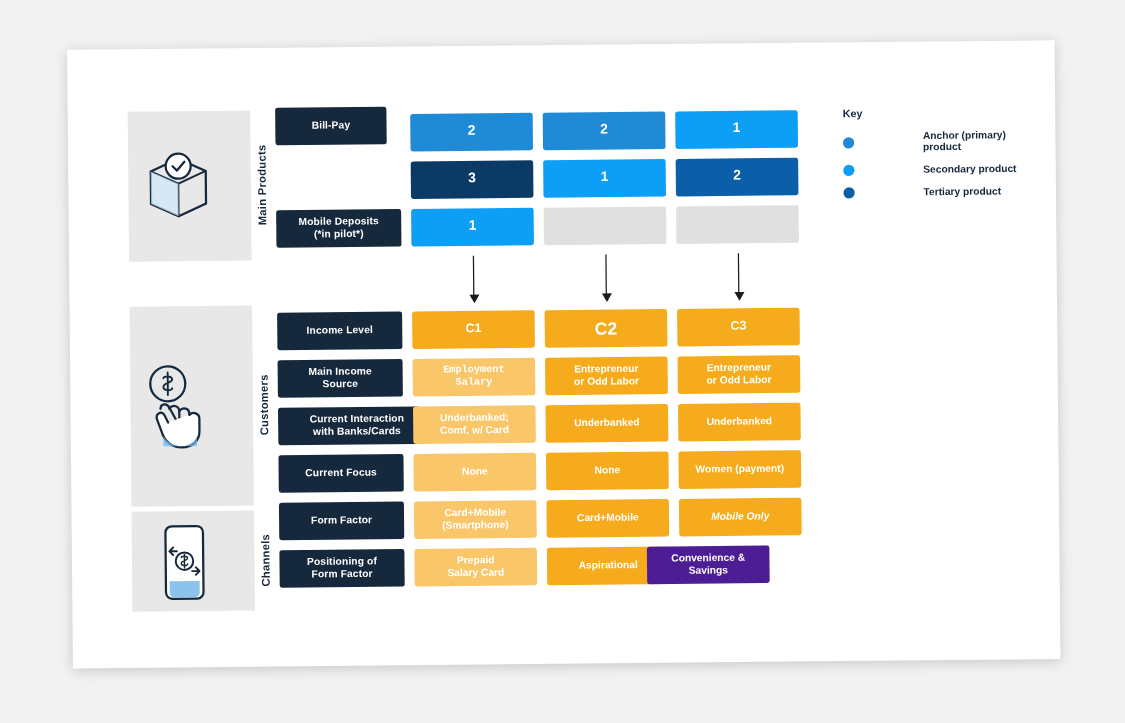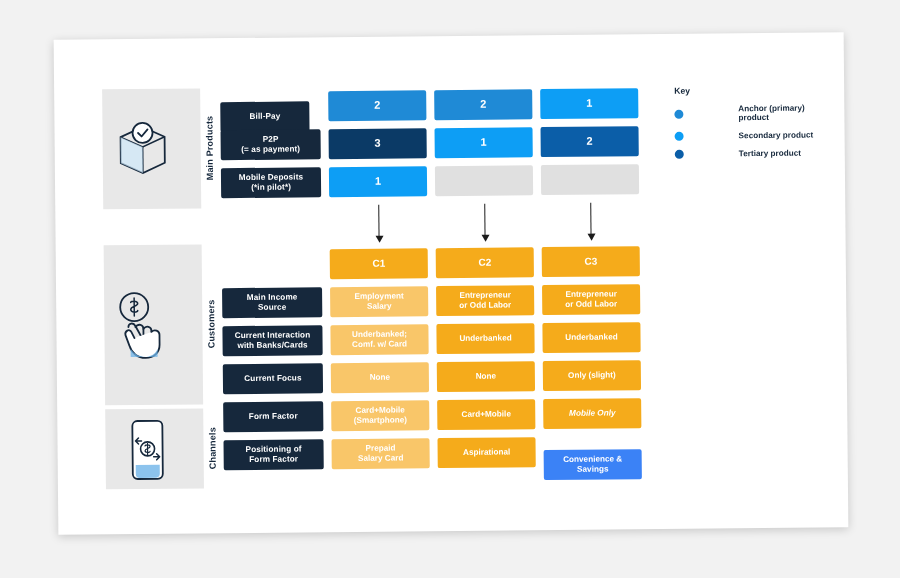--- a/index.html
+++ b/index.html
@@ -171,88 +171,85 @@
           <path d="M26 26.5 L26 37.5 M23.5 29 C23.5 27.6 28.5 27.6 28.5 29.6 C28.5 31.8 23.5 31.4 23.5 33.8 C23.5 36 28.5 36 28.5 34.4" fill="none" stroke="#16283c" stroke-width="1.2" stroke-linecap="round"></path>
           <path d="M14 24 L20 24 M14 24 L17 21 M14 24 L17 27" fill="none" stroke="#16283c" stroke-width="1.5" stroke-linecap="round" stroke-linejoin="round"></path>
           <path d="M38 40 L32 40 M38 40 L35 37 M38 40 L35 43" fill="none" stroke="#16283c" stroke-width="1.5" stroke-linecap="round" stroke-linejoin="round"></path>
         </svg>
       </div>
 
       <div class="vlabel" style="left:148px; top:50px; width:14px; height:120px;">Main Products</div>
       <div class="vlabel" style="left:148px; top:206px; width:14px; height:160px;">Customers</div>
       <div class="vlabel" style="left:148px; top:370px; width:14px; height:80px;">Channels</div>
 
-      <div class="rlabel" style="left:166px; top:64px; width:89px; height:30px;">Bill-Pay</div>
+      <div class="rlabel" style="left:166px; top:48px; width:89px; height:30px;">Bill-Pay</div>
       <div class="cell num" style="left:274px; top:54px; width:98px; height:30px; background:#1f8ad6;">2</div>
       <div class="cell num" style="left:380px; top:54px; width:98px; height:30px; background:#1f8ad6;">2</div>
       <div class="cell num" style="left:486px; top:54px; width:98px; height:30px; background:#0d9ef5;">1</div>
 
-      <div class="rlabel" style="left:166px; top:92px; width:100px; height:30px; flex-direction:column;">
-        <span>P2P</span>
-        <span>(= as payment)</span>
-      </div>
       <div class="cell num" style="left:274px; top:92px; width:98px; height:30px; background:#0b3a66;">3</div>
       <div class="cell num" style="left:380px; top:92px; width:98px; height:30px; background:#0d9ef5;">1</div>
       <div class="cell num" style="left:486px; top:92px; width:98px; height:30px; background:#0b5ea8;">2</div>
 
       <div class="rlabel" style="left:166px; top:130px; width:100px; height:30px; flex-direction:column;">
         <span>Mobile Deposits</span>
         <span>(*in pilot*)</span>
       </div>
       <div class="cell num" style="left:274px; top:130px; width:98px; height:30px; background:#0d9ef5;">1</div>
       <div class="cell empty" style="left:380px; top:130px; width:98px; height:30px;"></div>
       <div class="cell empty" style="left:486px; top:130px; width:98px; height:30px;"></div>
 
       <div class="arrow" style="left:323px; top:168px; height:32px;"></div>
       <div class="arrow" style="left:429px; top:168px; height:32px;"></div>
       <div class="arrow" style="left:535px; top:168px; height:32px;"></div>
 
+      <div class="rlabel" style="left:166px; top:212px; width:100px; height:30px;">Income Level</div>
       <div class="cell" style="left:274px; top:212px; width:98px; height:30px; background:#f5ab1b; font-size:10px;text-align:center;">C1</div>
-      <div class="cell" style="left:380px; top:212px; width:98px; height:30px; background:#f5ab1b; font-size:10px;">C2</div>
+      <div class="cell" style="left:380px; top:212px; width:98px; height:30px; background:#f5ab1b; font-size:14px;">C2</div>
       <div class="cell" style="left:486px; top:212px; width:98px; height:30px; background:#f5ab1b; font-size:10px;">C3</div>
 
       <div class="rlabel" style="left:166px; top:250px; width:100px; height:30px; flex-direction:column;">
         <span>Main Income</span>
         <span>Source</span>
       </div>
-      <div class="cell" style="left:274px; top:250px; width:98px; height:30px; background:#f9c669; flex-direction:column; white-space:pre-line;">Employment
+      <div class="cell" style="left:274px; top:250px; width:98px; height:30px; background:#f9c669; flex-direction:column; white-space:pre-line;font-family:Liberation Mono, monospace;">Employment
 Salary</div>
       <div class="cell" style="left:380px; top:250px; width:98px; height:30px; background:#f5ab1b; white-space:pre-line;">Entrepreneur
 or Odd Labor</div>
       <div class="cell" style="left:486px; top:250px; width:98px; height:30px; background:#f5ab1b; white-space:pre-line;">Entrepreneur
 or Odd Labor</div>
 
-      <div class="rlabel" style="left:166px; top:288px; width:100px; height:30px; flex-direction:column;">
+      <div class="rlabel" style="left:166px; top:288px; width:100px; height:30px; flex-direction:column;padding-left:13px;">
         <span>Current Interaction</span>
         <span>with Banks/Cards</span>
       </div>
       <div class="cell" style="left:274px; top:288px; width:98px; height:30px; background:#f9c669; white-space:pre-line;text-align:right;">Underbanked;
 Comf. w/ Card</div>
       <div class="cell" style="left:380px; top:288px; width:98px; height:30px; background:#f5ab1b; white-space:pre-line;">Underbanked</div>
       <div class="cell" style="left:486px; top:288px; width:98px; height:30px; background:#f5ab1b; white-space:pre-line;">Underbanked</div>
 
       <div class="rlabel" style="left:166px; top:326px; width:100px; height:30px;">Current Focus</div>
       <div class="cell" style="left:274px; top:326px; width:98px; height:30px; background:#f9c669;">None</div>
       <div class="cell" style="left:380px; top:326px; width:98px; height:30px; background:#f5ab1b;">None</div>
-      <div class="cell" style="left:486px; top:326px; width:98px; height:30px; background:#f5ab1b;">Only (slight)</div>
+      <div class="cell" style="left:486px; top:326px; width:98px; height:30px; background:#f5ab1b;">Women (payment)</div>
 
       <div class="rlabel" style="left:166px; top:364px; width:100px; height:30px;">Form Factor</div>
       <div class="cell" style="left:274px; top:364px; width:98px; height:30px; background:#f9c669; white-space:pre-line;">Card+Mobile
 (Smartphone)</div>
       <div class="cell" style="left:380px; top:364px; width:98px; height:30px; background:#f5ab1b;">Card+Mobile</div>
       <div class="cell" style="left:486px; top:364px; width:98px; height:30px; background:#f5ab1b;font-style:italic;">Mobile Only</div>
 
       <div class="rlabel" style="left:166px; top:402px; width:100px; height:30px; flex-direction:column;">
         <span>Positioning of</span>
         <span>Form Factor</span>
       </div>
       <div class="cell" style="left:380px; top:402px; width:98px; height:30px; background:#f5ab1b;">Aspirational</div>
       <div class="cell" style="left:274px; top:402px; width:98px; height:30px; background:#f9c669; white-space:pre-line;">Prepaid
 Salary Card</div>
-      <div class="cell" style="left:486px; top:402px; width:98px; height:30px; background:#3b82f6; white-space:pre-line;margin-top:13px;">Convenience &amp;
+      <div class="cell" style="left:460px; top:402px; width:98px; height:30px; background:#4c1d95; white-space:pre-line;">Convenience &amp;
 Savings</div>
 
       <div class="legend" style="left:620px; top:52px; width:150px;">
         <div class="legend-title">Key</div>
         <div class="legend-row">
           <span class="legend-dot" style="background:#1f8ad6;"></span>
           <span class="legend-label">Anchor (primary) product</span>
         </div>
         <div class="legend-row">
           <span class="legend-dot" style="background:#0d9ef5;"></span>

